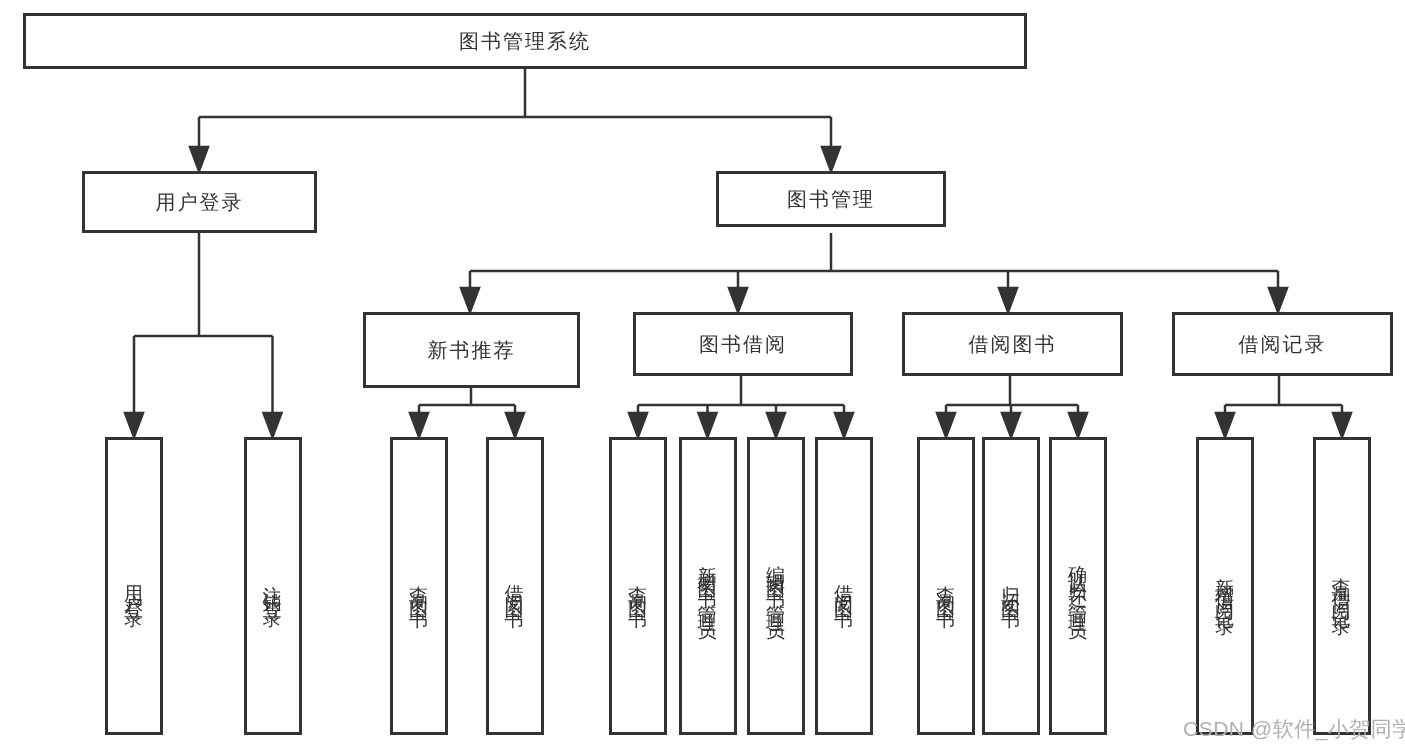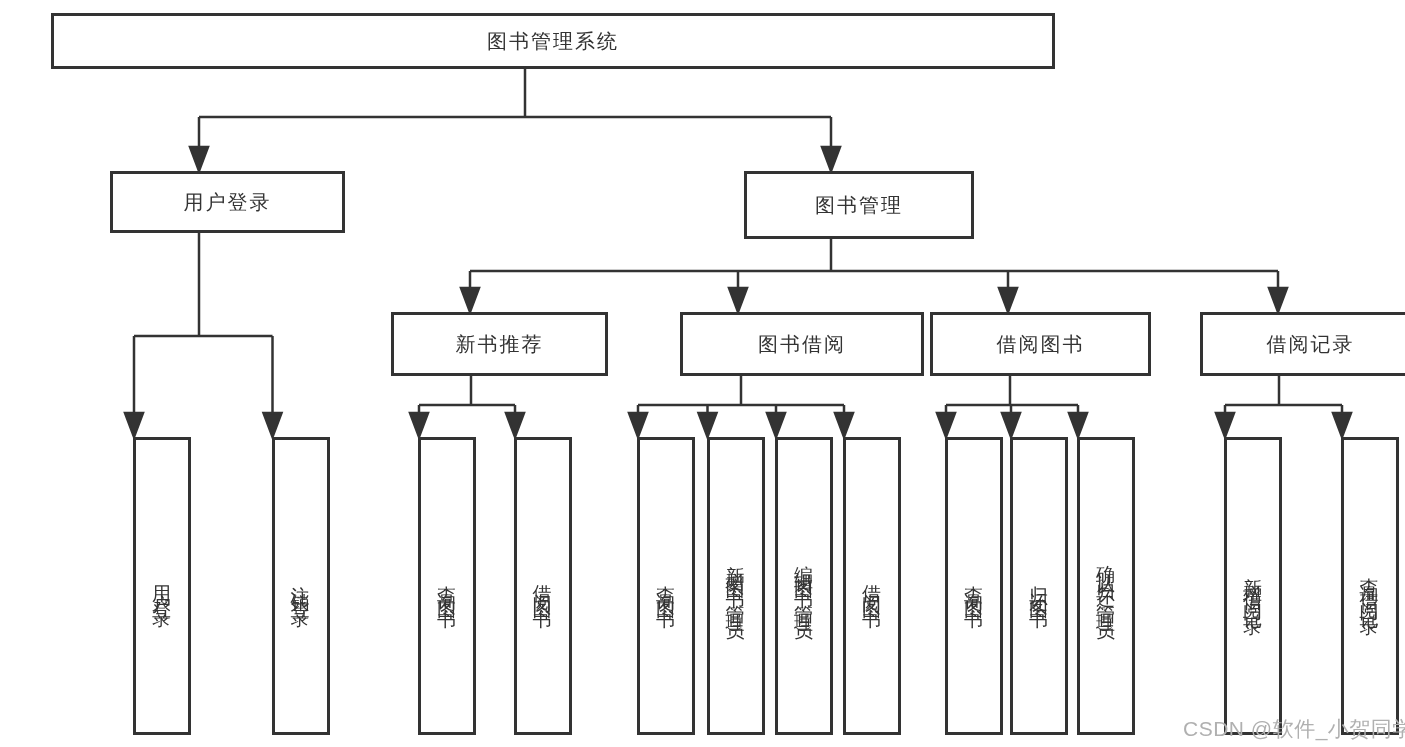--- a/index.html
+++ b/index.html
@@ -7,21 +7,20 @@
     position:relative; width:1405px; height:747px; background:#ffffff;
     font-family:"Liberation Sans","DejaVu Sans",sans-serif; color:#333333;
     overflow:hidden;
   }
   svg.connectors { position:absolute; left:0; top:0; width:1405px; height:747px; }
   .node {
     position:absolute; box-sizing:border-box;
     border:3px solid #333333; background:#ffffff;
     display:flex; align-items:center; justify-content:center;
     z-index:2;
-    margin-left:28px;
   }
   .hnode span { font-size:20px; letter-spacing:2px; white-space:nowrap; }
   .vnode { top:437px; width:58px; height:298px; }
   .vnode span {
     writing-mode:vertical-rl; text-orientation:mixed;
     font-size:19px; line-height:1; letter-spacing:8px; white-space:nowrap;
   }
   .watermark {
     position:absolute; left:1183px; top:715px; z-index:5;
     font-size:21px; color:#b0b0b0; letter-spacing:0.5px; white-space:nowrap;
@@ -96,28 +95,28 @@
     </g>
   </svg>
 
   <div class="node hnode" style="left:23px;top:13px;width:1004px;height:56px">
     <span>图书管理系统</span>
   </div>
 
   <div class="node hnode" style="left:82px;top:171px;width:235px;height:62px">
     <span>用户登录</span>
   </div>
-  <div class="node hnode" style="left:716px;top:171px;width:230px;height:68px">
+  <div class="node hnode" style="left:716px;top:171px;width:230px;height:56px">
     <span>图书管理</span>
   </div>
 
-  <div class="node hnode" style="left:363px;top:312px;width:217px;height:64px">
+  <div class="node hnode" style="left:363px;top:312px;width:217px;height:76px">
     <span>新书推荐</span>
   </div>
-  <div class="node hnode" style="left:652px;top:312px;width:244px;height:64px">
+  <div class="node hnode" style="left:633px;top:312px;width:220px;height:64px">
     <span>图书借阅</span>
   </div>
   <div class="node hnode" style="left:902px;top:312px;width:221px;height:64px">
     <span>借阅图书</span>
   </div>
   <div class="node hnode" style="left:1172px;top:312px;width:221px;height:64px">
     <span>借阅记录</span>
   </div>
 
   <div class="node vnode" style="left:105px">

